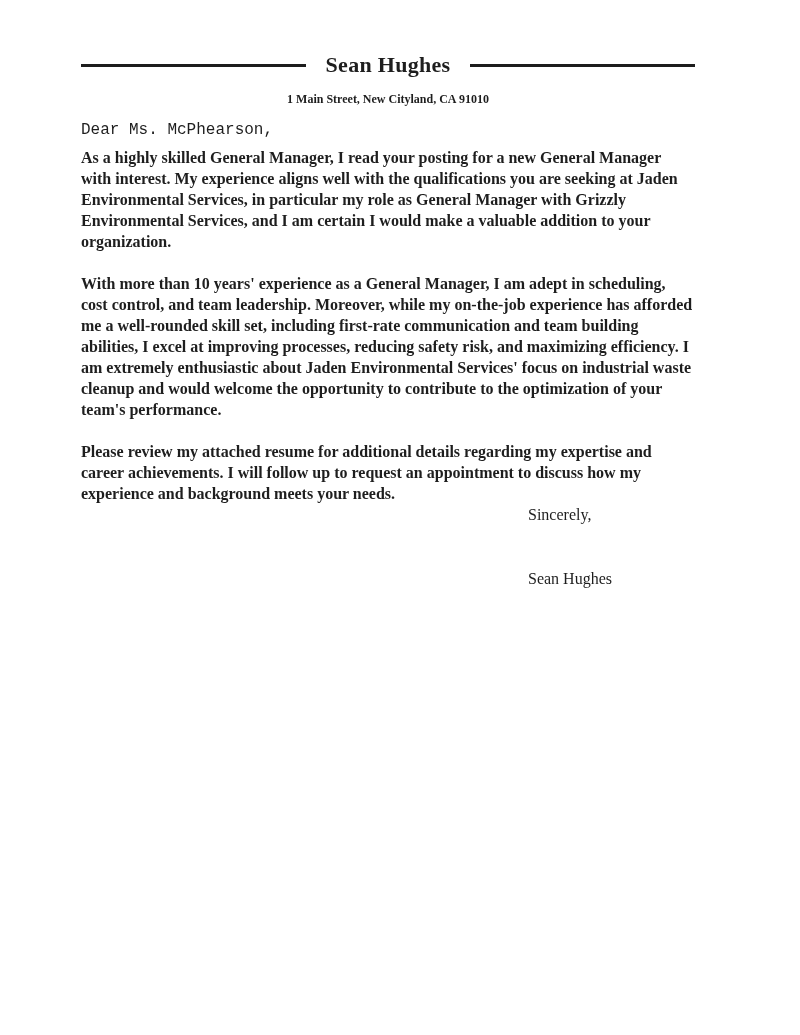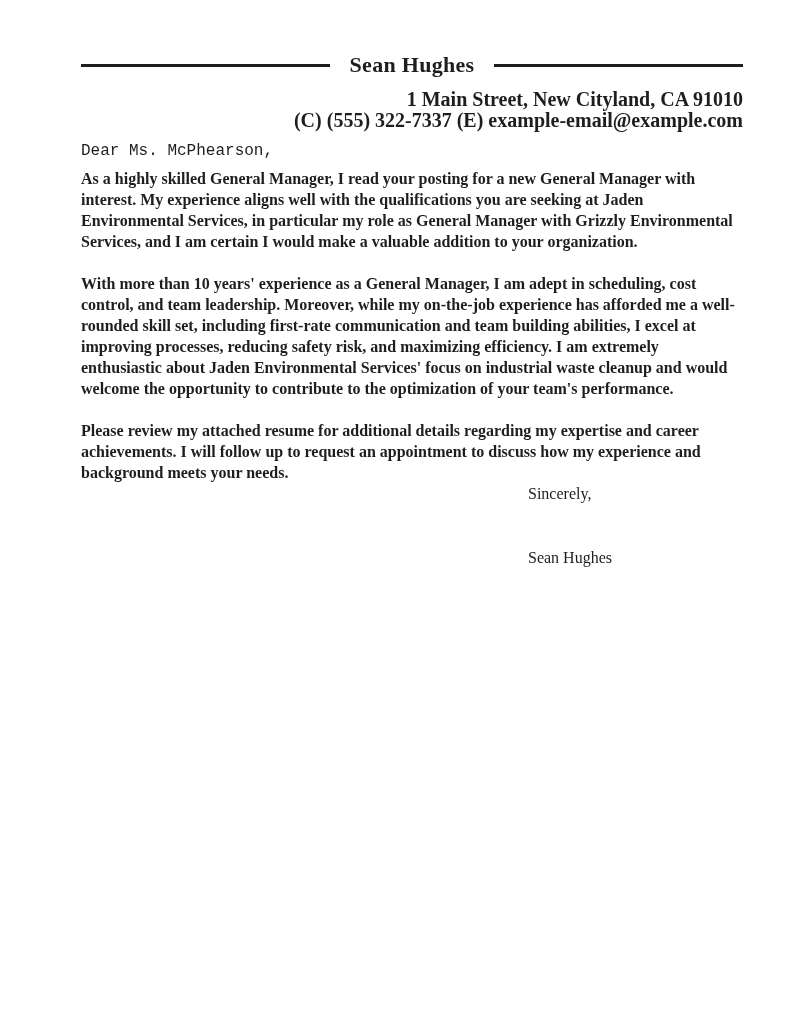--- a/index.html
+++ b/index.html
@@ -6,21 +6,21 @@
     margin: 0;
     padding: 0;
     background: #ffffff;
   }
   .page {
     position: relative;
     width: 800px;
     height: 1035px;
     background: #ffffff;
     box-sizing: border-box;
-    padding: 52px 57px 0 81px;
+    padding: 52px 105px 0 81px;
     font-family: "Liberation Serif", "DejaVu Serif", serif;
     color: #1e1e1e;
     overflow: hidden;
   }
   .name-row {
     display: flex;
     align-items: center;
     gap: 20px;
   }
   .rule {
@@ -30,23 +30,23 @@
   }
   .name {
     margin: 0;
     font-size: 22px;
     font-weight: 700;
     letter-spacing: 0.3px;
     white-space: nowrap;
   }
   .address, .contact {
     margin: 0;
-    text-align: right;
+    text-align: center;
     font-weight: 700;
-    font-size: 20px;
+    font-size: 12px;
     line-height: 21px;
   }
   .address { margin-top: 11px; }
   .letter-body {
     font-size: 16px;
     line-height: 21px;
   }
   .salutation {
     margin: 10px 0 6px 0;
     font-family: Liberation Mono, monospace;
@@ -73,21 +73,20 @@
 
 <div class="page">
 
   <header class="letterhead">
     <div class="name-row">
       <span class="rule"></span>
       <h1 class="name">Sean Hughes</h1>
       <span class="rule"></span>
     </div>
     <p class="address">1 Main Street, New Cityland, CA 91010</p>
-    <p class="contact">(C) (555) 322-7337 (E) example-email@example.com</p>
   </header>
 
   <main class="letter-body">
     <p class="salutation">Dear Ms. McPhearson,</p>
     <p class="para">As a highly skilled General Manager, I read your posting for a new General Manager with interest. My experience aligns well with the qualifications you are seeking at Jaden Environmental Services, in particular my role as General Manager with Grizzly Environmental Services, and I am certain I would make a valuable addition to your organization.</p>
     <p class="para">With more than 10 years' experience as a General Manager, I am adept in scheduling, cost control, and team leadership. Moreover, while my on-the-job experience has afforded me a well-rounded skill set, including first-rate communication and team building abilities, I excel at improving processes, reducing safety risk, and maximizing efficiency. I am extremely enthusiastic about Jaden Environmental Services' focus on industrial waste cleanup and would welcome the opportunity to contribute to the optimization of your team's performance.</p>
     <p class="para">Please review my attached resume for additional details regarding my expertise and career achievements. I will follow up to request an appointment to discuss how my experience and background meets your needs.</p>
 
     <div class="closing">
       <p class="sincerely">Sincerely,</p>

